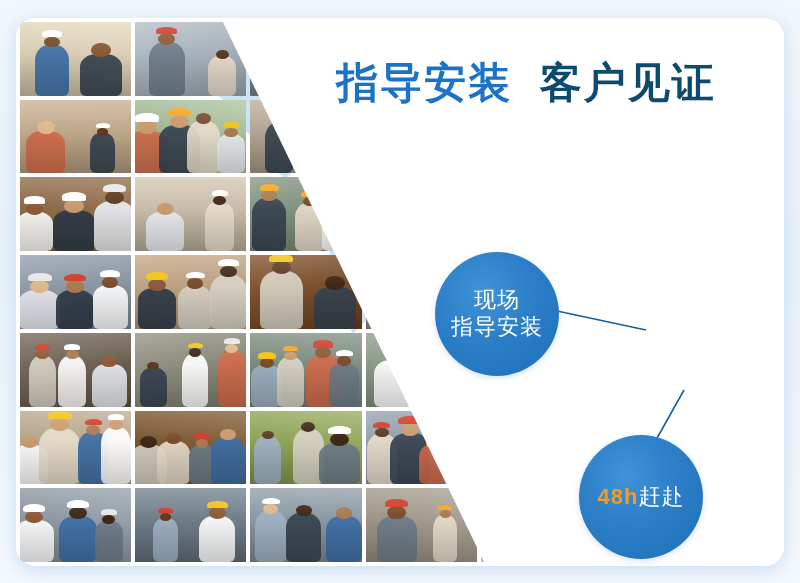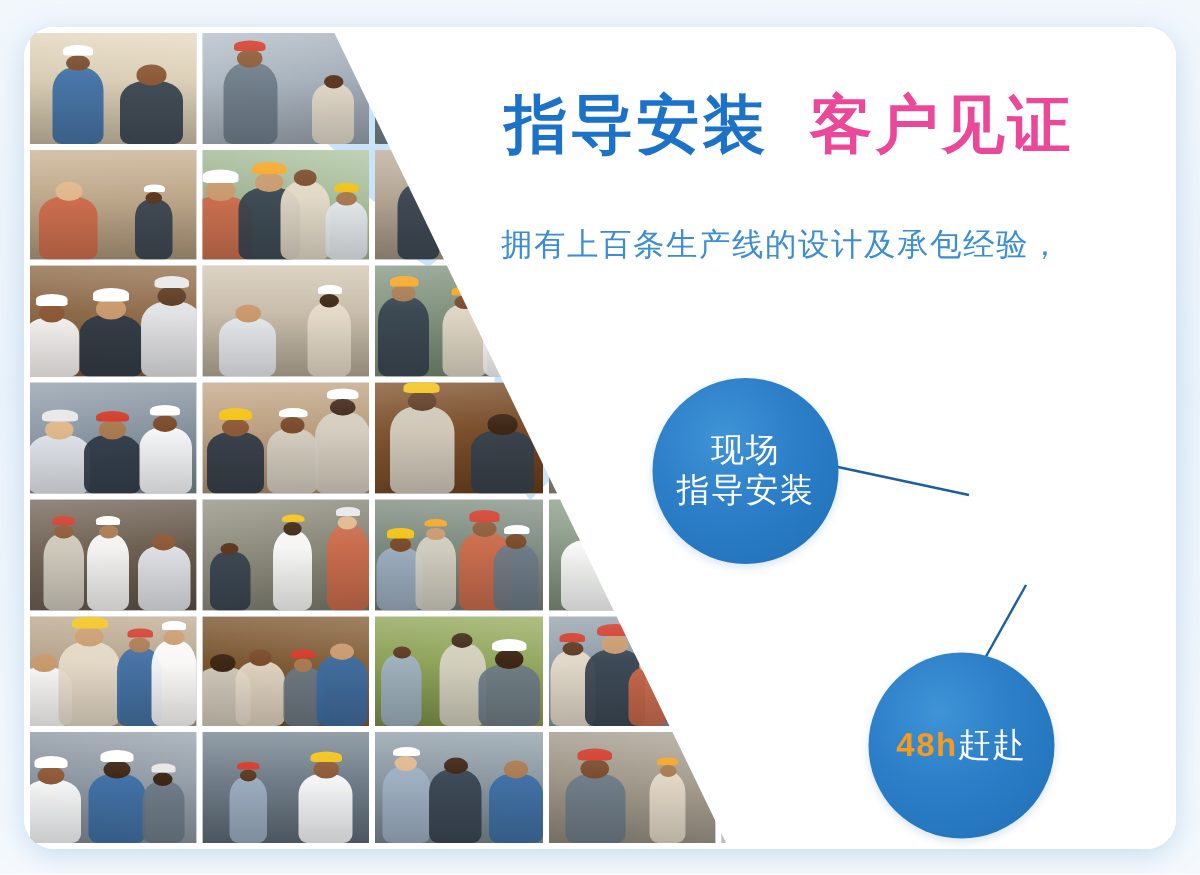--- a/index.html
+++ b/index.html
@@ -54,21 +54,21 @@
     clip-path:polygon(205px 0, 768px 0, 768px 548px, 470px 548px);
   }
 
   
   #headline{
     position:absolute;left:265px;top:44px;width:490px;
     text-align:center;white-space:nowrap;
     font-size:42px;font-weight:bold;letter-spacing:2px;line-height:1;
   }
   #headline .blue{color:#1b72c6;}
-  #headline .orange{color:#ec4899;}
+  #headline .orange{color:#0c4a6e;}
 
   #subtitle{
     position:absolute;left:265px;top:128px;width:480px;
     text-align:center;color:#3d8ed0;
     font-size:21px;line-height:36px;letter-spacing:1px;
   }
   #subtitle div{white-space:nowrap;}
 
   
   #lines{position:absolute;left:0;top:0;width:768px;height:548px;}
@@ -536,21 +536,20 @@
         </div>
       </div>
 
     <div id="wedge"></div>
 
     <div id="headline">
       <span class="blue">指导安装</span><span>&nbsp;&nbsp;</span><span class="orange">客户见证</span>
     </div>
 
     <div id="subtitle">
-      <div>拥有上百条生产线的设计及承包经验，</div>
     </div>
 
     <svg id="lines" viewBox="0 0 768 548">
       <line x1="527" y1="290" x2="630" y2="312" stroke="#1c5f9e" stroke-width="1.6"></line>
       <line x1="668" y1="372" x2="640" y2="422" stroke="#1c5f9e" stroke-width="1.6"></line>
     </svg>
 
     <div class="bubble" id="b1">
       <span class="ln">现场</span>
       <span class="ln">指导安装</span>

